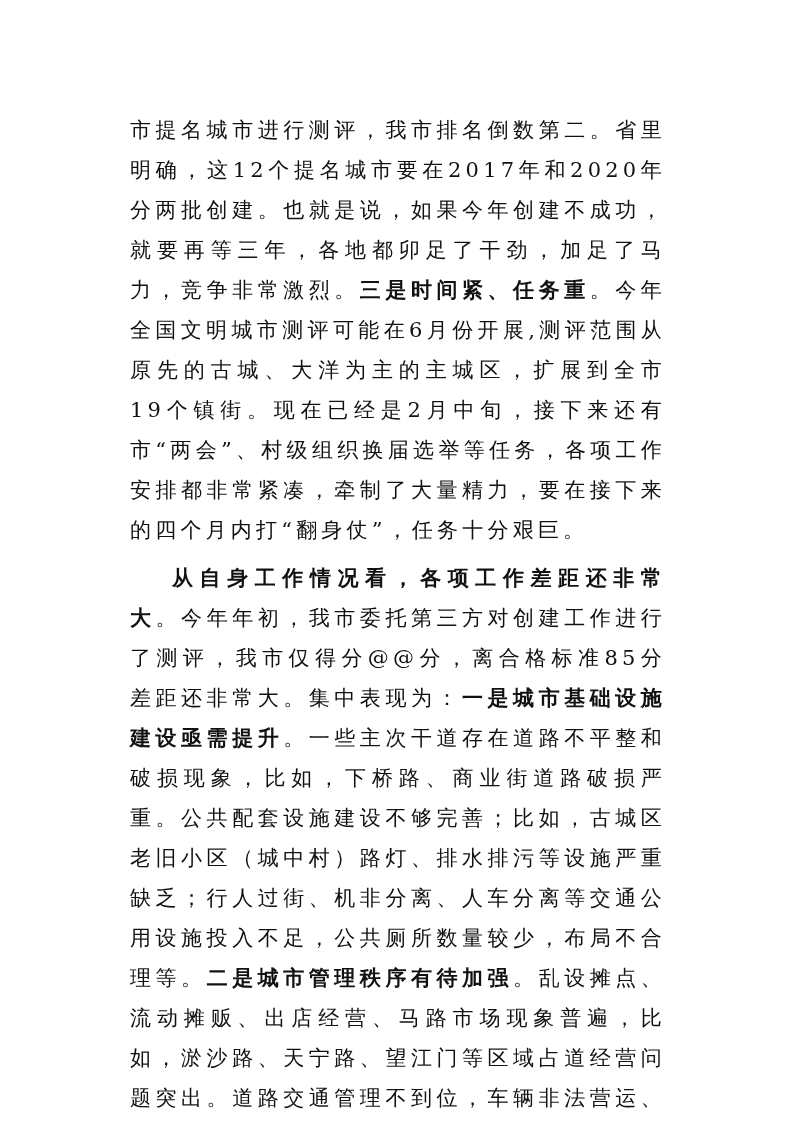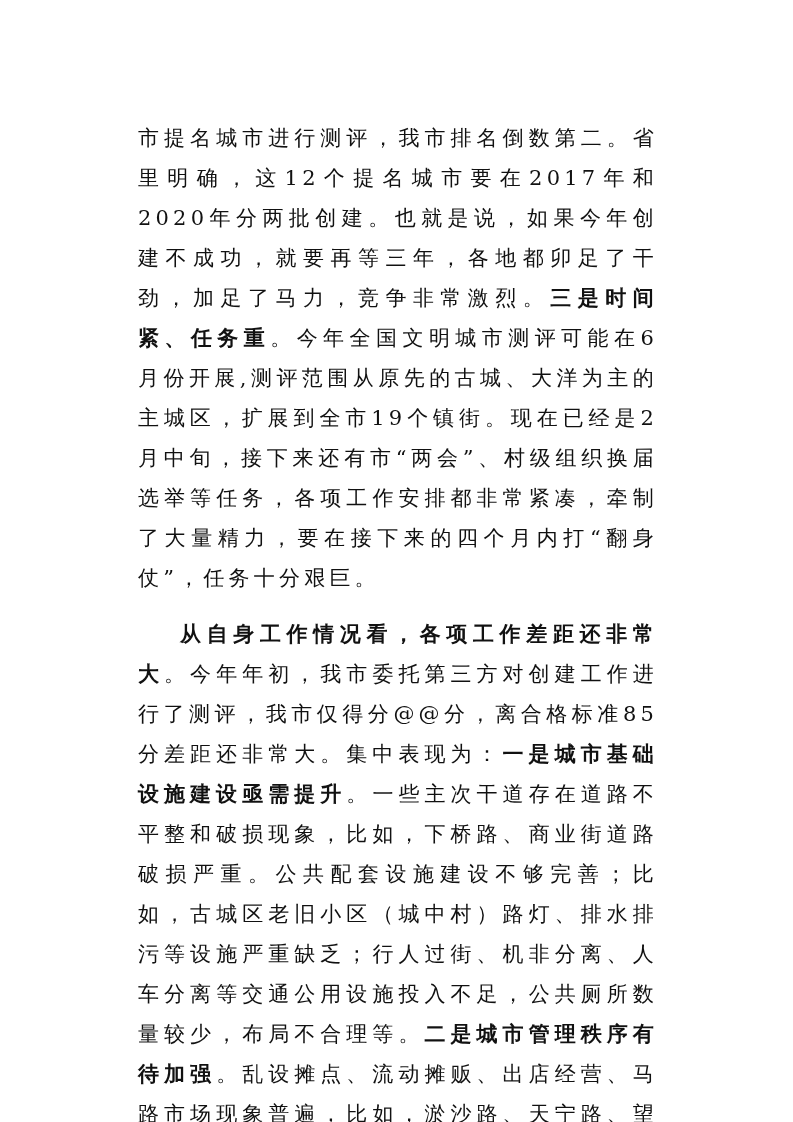--- a/index.html
+++ b/index.html
@@ -10,21 +10,21 @@
     top: 102px;
     width: 552px;
     font-family: "DejaVu Serif", "Liberation Serif", serif;
     font-size: 21px;
     line-height: 40px;
     color: #111111;
     text-align: justify;
     text-justify: inter-character;
     letter-spacing: 4.2px;
   }
-  .para { margin: 16px; }
+  .para { margin: 8px; }
   .indent { text-indent: 2em; }
   .b { font-weight: bold; }
 </style>
 </head>
 <body>
 
 <div class="page">
   <p class="para"><span>市提名城市进行测评，我市排名倒数第二。省里明确，这12个提名城市要在2017年和2020年分两批创建。也就是说，如果今年创建不成功，就要再等三年，各地都卯足了干劲，加足了马力，竞争非常激烈。</span><span class="b">三是时间紧、任务重</span><span>。今年全国文明城市测评可能在6月份开展,测评范围从原先的古城、大洋为主的主城区，扩展到全市19个镇街。现在已经是2月中旬，接下来还有市“两会”、村级组织换届选举等任务，各项工作安排都非常紧凑，牵制了大量精力，要在接下来的四个月内打“翻身仗”，任务十分艰巨。</span></p>
   <p class="para indent"><span class="b">从自身工作情况看，各项工作差距还非常大</span><span>。今年年初，我市委托第三方对创建工作进行了测评，我市仅得分@@分，离合格标准85分差距还非常大。集中表现为：</span><span class="b">一是城市基础设施建设亟需提升</span><span>。一些主次干道存在道路不平整和破损现象，比如，下桥路、商业街道路破损严重。公共配套设施建设不够完善；比如，古城区老旧小区（城中村）路灯、排水排污等设施严重缺乏；行人过街、机非分离、人车分离等交通公用设施投入不足，公共厕所数量较少，布局不合理等。</span><span class="b">二是城市管理秩序有待加强</span><span>。乱设摊点、流动摊贩、出店经营、马路市场现象普遍，比如，淤沙路、天宁路、望江门等区域占道经营问题突出。道路交通管理不到位，车辆非法营运、乱停乱放、车窗抛物现象仍然存在；比如，巾山路、水云北路乱停车，靖江路、水云路、@@府路、柏叶西路盲道被侵占等问题；电瓶车、农用三轮车、残疾车、黄包车等“四小车”交通违法行为时有发生。行人乱闯红灯、乱穿马路、翻</span></p>
 </div>

